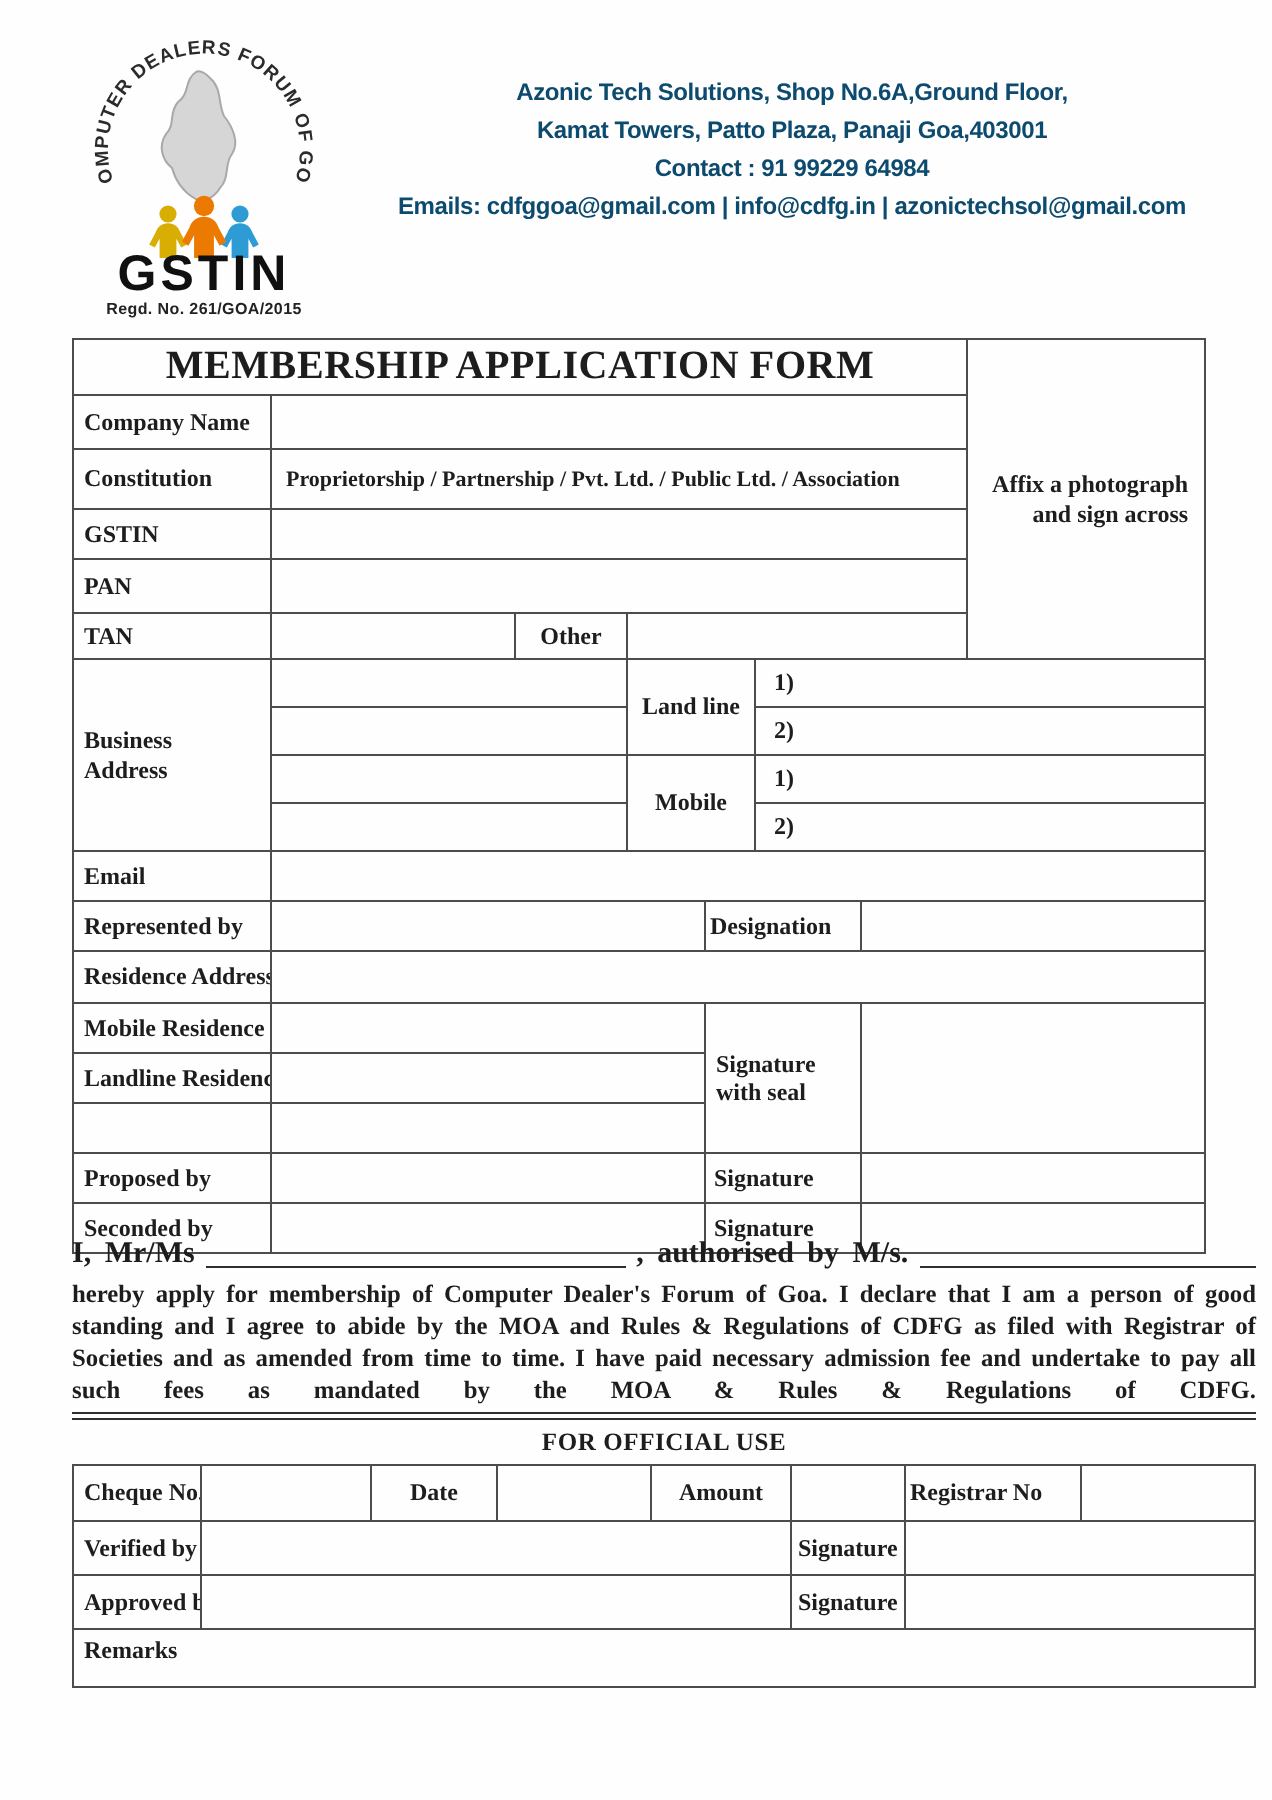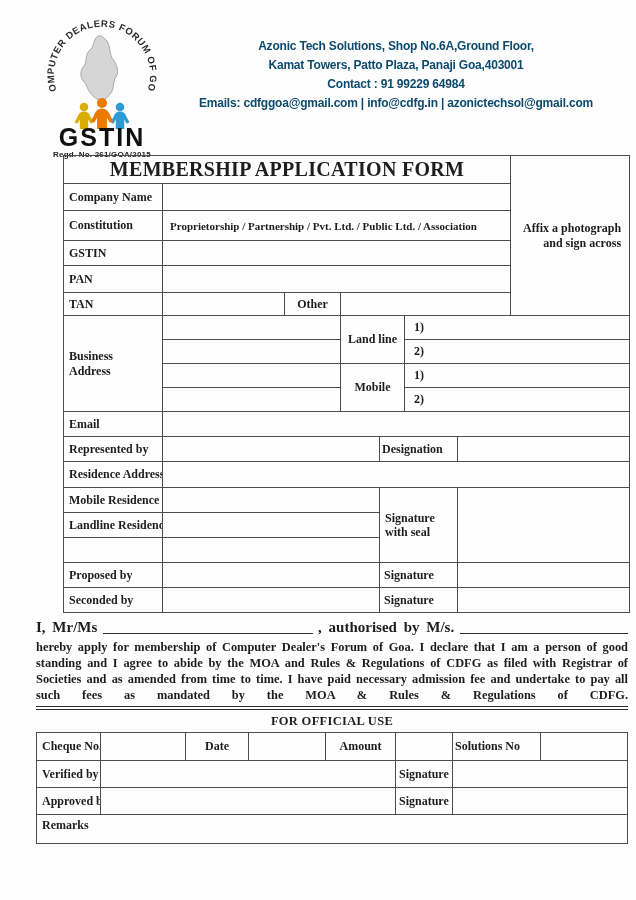--- a/index.html
+++ b/index.html
@@ -22,21 +22,21 @@
   .org-name { font-weight:bold; font-size:21.5px; letter-spacing:0.4px; color:#171717; }
   .hdr-line { font-weight:bold; font-size:12px; letter-spacing:-0.2px; color:#0c4a6e; line-height:19px; }
   .hdr-line.first { margin-top:9px; }
 
   
   table { border-collapse:collapse; table-layout:fixed; }
   td { border:1px solid #4c4c4c; font-size:12px; font-weight:bold; padding:0 5px;
        vertical-align:middle; overflow:hidden; }
   td.nb { white-space:nowrap; }
 
-  .main-table { position:absolute; left:36px; top:155px; width:566px;margin-left:27px; }
+  .main-table { position:absolute; left:36px; top:169px; width:566px; }
   .title-cell { text-align:center; font-size:20px; letter-spacing:0.3px; padding:2px 0; }
   .photo-cell { text-align:right; font-size:12px; line-height:15px; padding:0 8px; }
   .opts { font-size:11px; white-space:nowrap; padding-left:7px; }
   .addr-cell { }
   .phone-lbl { text-align:center; padding:0 2px; }
   .num-cell { padding-left:9px; }
   .sig-seal { line-height:14px; padding-left:5px; }
   .blank { }
 
   .bottom { position:absolute; left:36px; top:620px; width:592px; }
@@ -216,21 +216,21 @@
           <col style="width:87px">
       </colgroup>
       <tbody>
           <tr style="height:28px">
         <td class="nb">Cheque No.</td>
         <td class="blank"></td>
         <td class="nb" style="text-align:center">Date</td>
         <td class="blank"></td>
         <td class="nb" style="text-align:center">Amount</td>
         <td class="blank"></td>
-        <td class="nb" style="padding:0 2px">Solutions No</td>
+        <td class="nb" style="padding:0 2px">Registrar No</td>
         <td class="blank"></td>
       </tr>
       <tr style="height:27px">
         <td class="nb">Verified by</td>
         <td class="blank" colspan="4"></td>
         <td class="nb" style="padding:0 3px">Signature</td>
         <td class="blank" colspan="2"></td>
       </tr>
       <tr style="height:27px">
         <td class="nb">Approved by</td>

